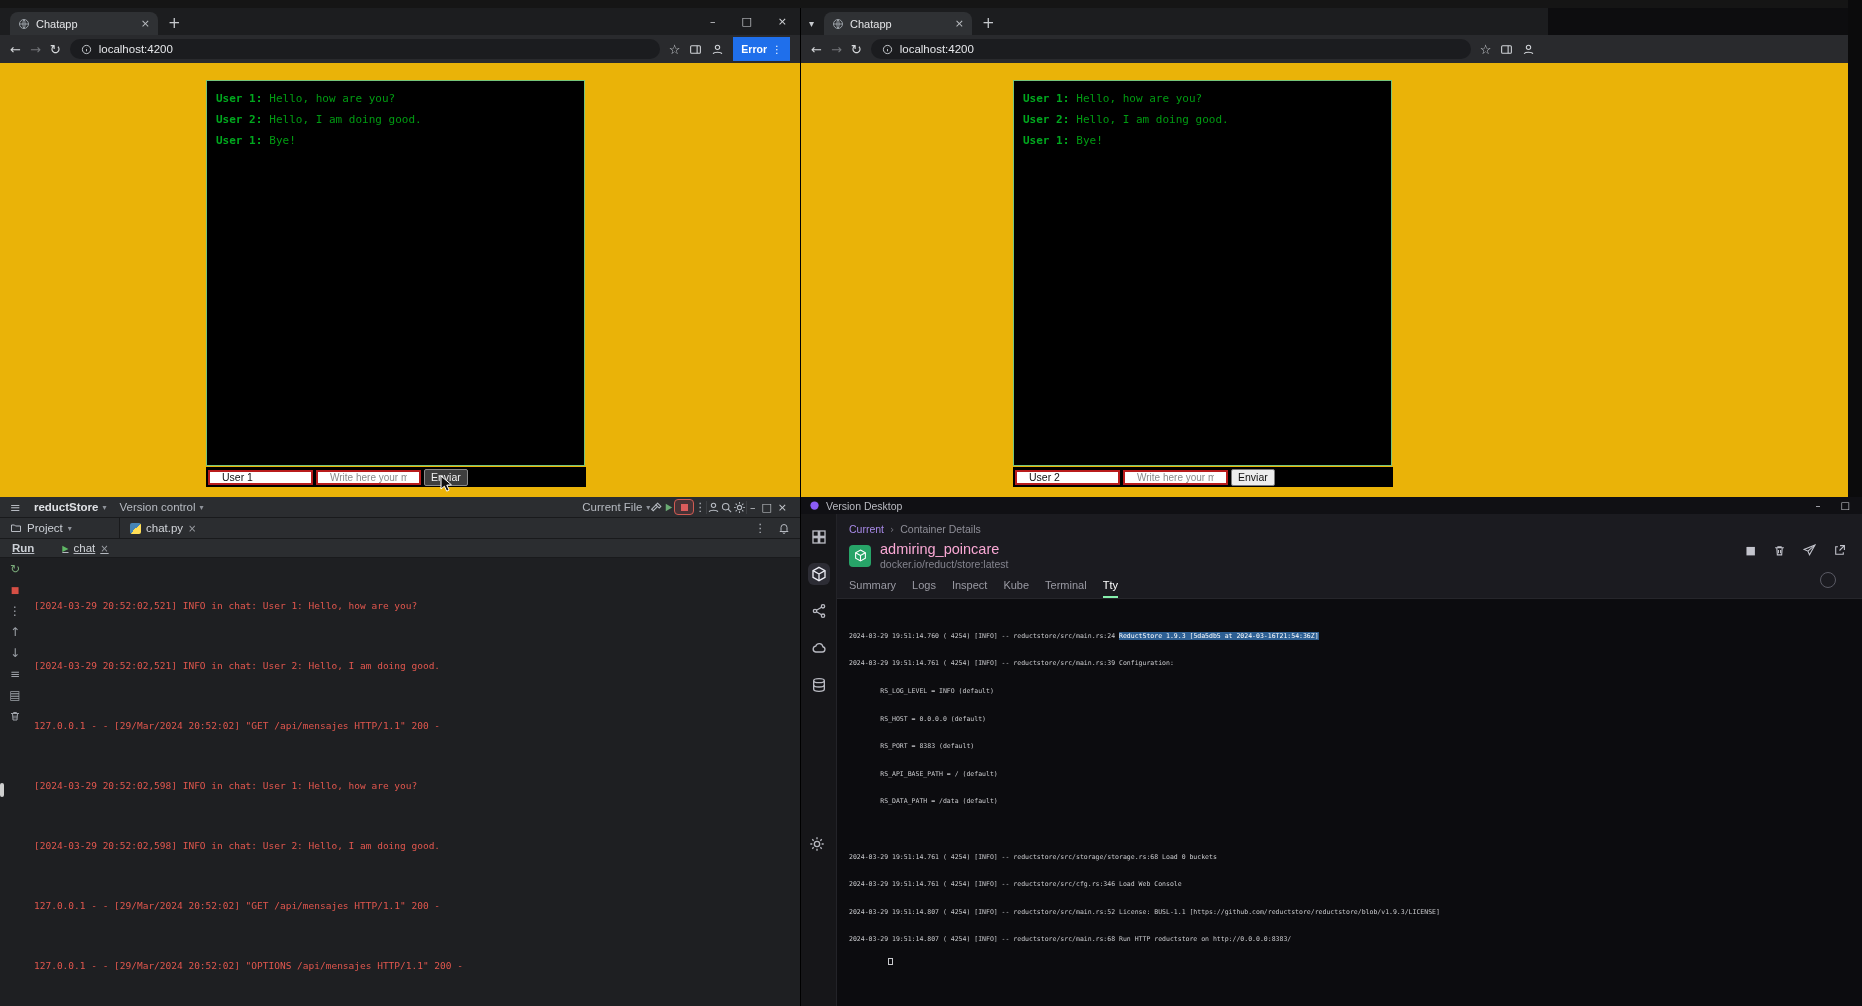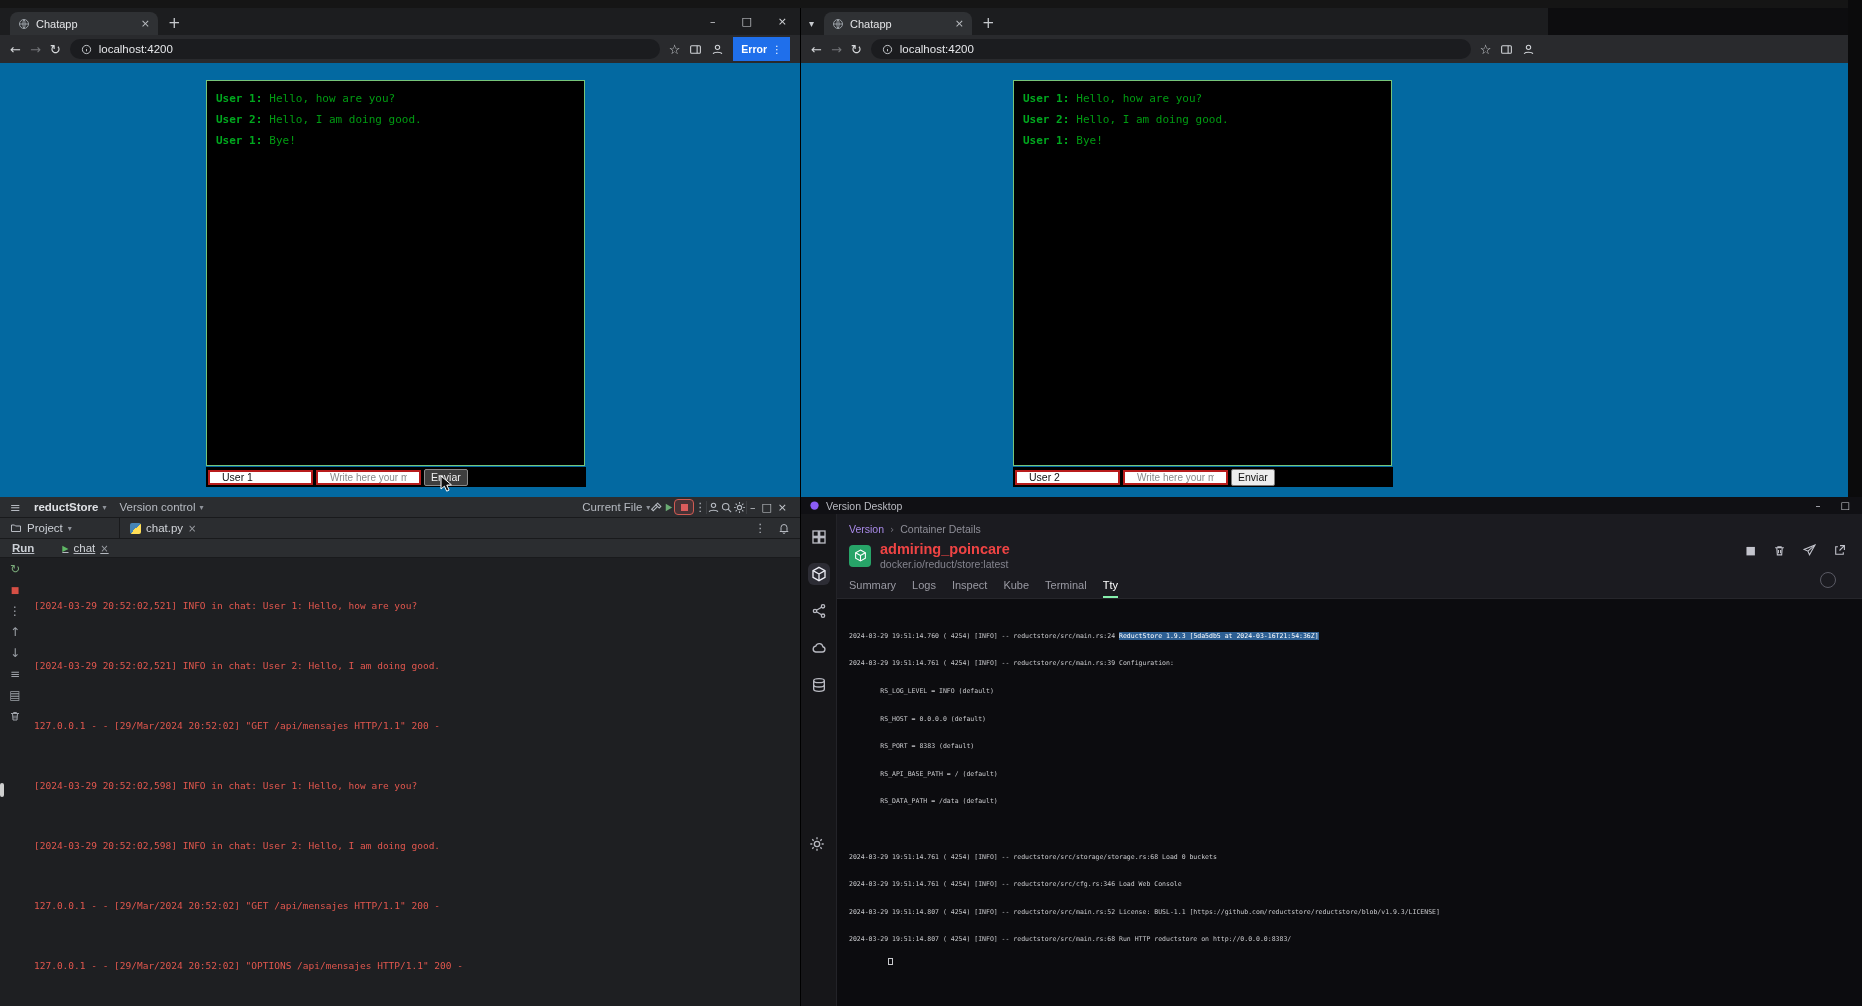--- a/index.html
+++ b/index.html
@@ -30,21 +30,21 @@
   .navbtn.dim { color:#74767a; }
   .omnibox { flex:1; height:20px; background:#1b1c1f; border-radius:11px; display:flex; align-items:center;
              gap:7px; padding:0 11px; color:#e6e7ea; font-size:11.5px; }
   .bB .omnibox { flex:0 0 600px; }
   .tbicon { display:flex; color:#cfd2d6; }
   .star { color:#cfd2d6; font-size:13px; }
   .error-pill { display:flex; align-items:center; gap:5px; background:#1f6feb; border-radius:0;
                 height:24px; padding:0 8px; color:#fff; font-size:10.5px; font-weight:bold; }
   .pill-kebab { font-weight:normal; font-size:10px; }
   .bspacer { width:285px; }
-  .bpage { position:absolute; top:55px; left:0; right:0; bottom:0; background:#0369a1; }
+  .bpage { position:absolute; top:55px; left:0; right:0; bottom:0; background:#eab308; }
   .chatbox { position:absolute; top:17px; width:379px; height:386px; background:#000;
              border:1px solid #76c57a; padding:7px 9px; font-family:"DejaVu Sans Mono", monospace;
              font-size:11px; }
   .chat-line { line-height:21px; white-space:nowrap; }
   .chat-user { color:#00a81e; font-weight:bold; }
   .chat-text { color:#009b12; margin-left:7px; }
   .chatform { position:absolute; top:404px; height:20px; width:380px; background:#000;
               display:flex; align-items:center; gap:3px; padding-left:2px; }
   .inp { width:105px; height:15px; font-size:10.5px; font-family:"Liberation Sans", sans-serif;
          border:2px solid #b91c1c; border-radius:0; background:#fff; color:#111; padding:0 12px; }
@@ -110,21 +110,21 @@
   .pod-gear { position:absolute; top:322px; left:8px; display:flex; color:#b9bac2; }
   .pod-main { flex:1; display:flex; flex-direction:column; background:#1b1b20; position:relative; }
   .pod-header { padding:9px 0 0 12px; border-bottom:1px solid #26262b; }
   .crumbs { font-size:10.5px; display:flex; gap:6px; align-items:center; }
   .crumb-link { color:#a88ae8; }
   .crumb-sep { color:#6f6f78; }
   .crumb-cur { color:#8e8e97; }
   .pod-titlerow { margin-top:6px; display:flex; align-items:center; gap:9px; }
   .cicon { width:22px; height:22px; border-radius:4px; background:#27a468; display:flex;
            align-items:center; justify-content:center; color:#fff; }
-  .cname { font-size:14.5px; color:#ef4444; font-weight:bold; line-height:16px; }
+  .cname { font-size:14.5px; color:#f9a8d4; font-weight:normal; line-height:16px; }
   .cimg { font-size:10.5px; color:#84848e; margin-top:1px; }
   .pod-actions { position:absolute; right:16px; top:30px; display:flex; gap:17px; align-items:center;
                  color:#c3c4cc; }
   .pa-stop { font-size:11px; }
   .circle-btn { position:absolute; right:26px; top:58px; width:16px; height:16px; border:1px solid #5a5a64;
                 border-radius:50%; }
   .pod-tabs { display:flex; gap:16px; margin-top:9px; font-size:11px; }
   .pod-tab { color:#9a9aa3; padding-bottom:5px; border-bottom:2px solid transparent; }
   .pod-tab.active { color:#ffffff; border-bottom:2px solid #86efac; }
   .pod-terminal { flex:1; background:#0c0c0f; padding:6px 0 0 12px; font-family:"DejaVu Sans Mono", monospace;
@@ -472,21 +472,21 @@
         <span class="pod-gear">
           <svg class="s16" viewBox="0 0 24 24" fill="none" stroke="currentColor" stroke-width="2">
               <circle cx="12" cy="12" r="4"></circle>
               <path d="M12 2v3M12 19v3M2 12h3M19 12h3M4.9 4.9l2.1 2.1M17 17l2.1 2.1M19.1 4.9L17 7M7 17l-2.1 2.1"></path>
             </svg>
         </span>
       </div>
       <div class="pod-main">
         <div class="pod-header">
           <div class="crumbs">
-            <span class="crumb-link">Version</span>
+            <span class="crumb-link">Current</span>
             <span class="crumb-sep glyph">›</span>
             <span class="crumb-cur">Container Details</span>
           </div>
           <div class="pod-titlerow">
             <span class="cicon">
               <svg class="s13" viewBox="0 0 24 24" fill="none" stroke="currentColor" stroke-width="2">
                   <path d="M12 2l9 5v10l-9 5-9-5V7z"></path>
                   <path d="M12 12l9-5M12 12L3 7M12 12v10"></path>
                 </svg>
             </span>

